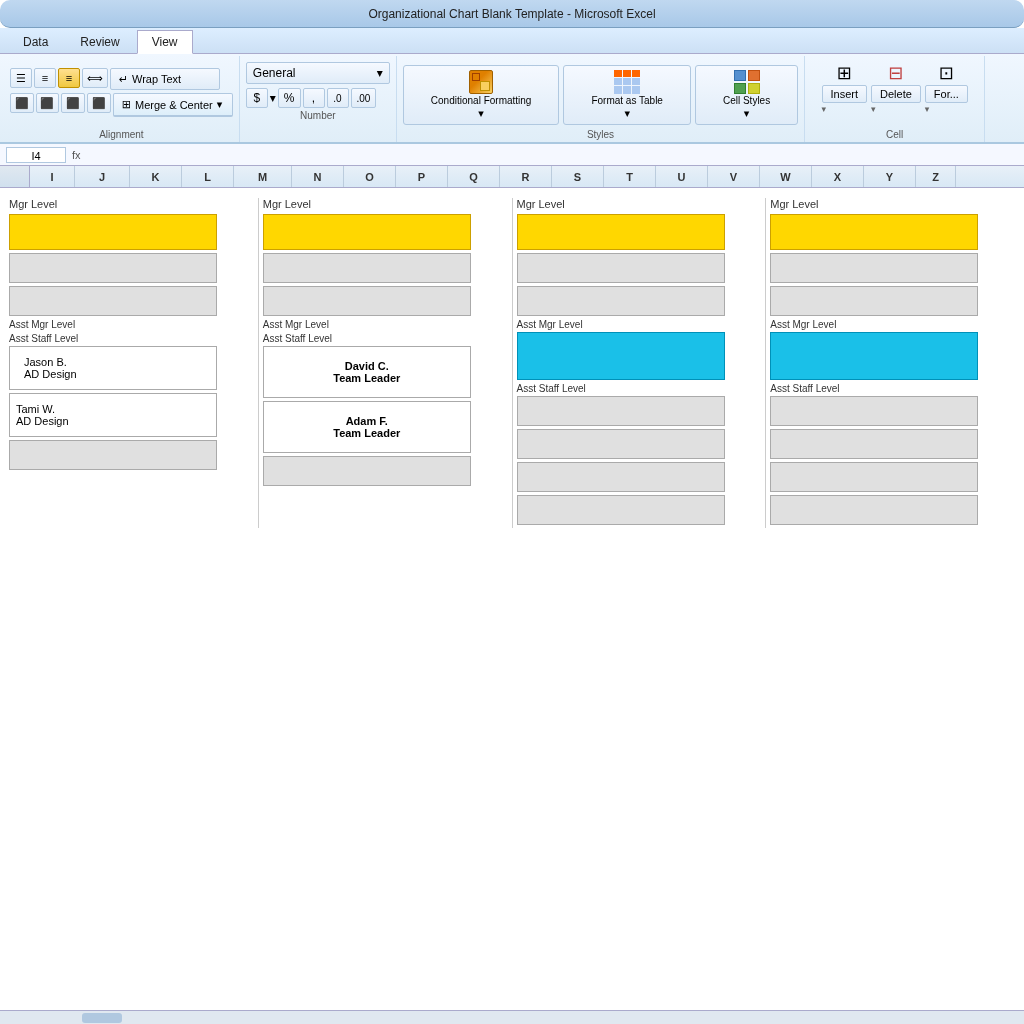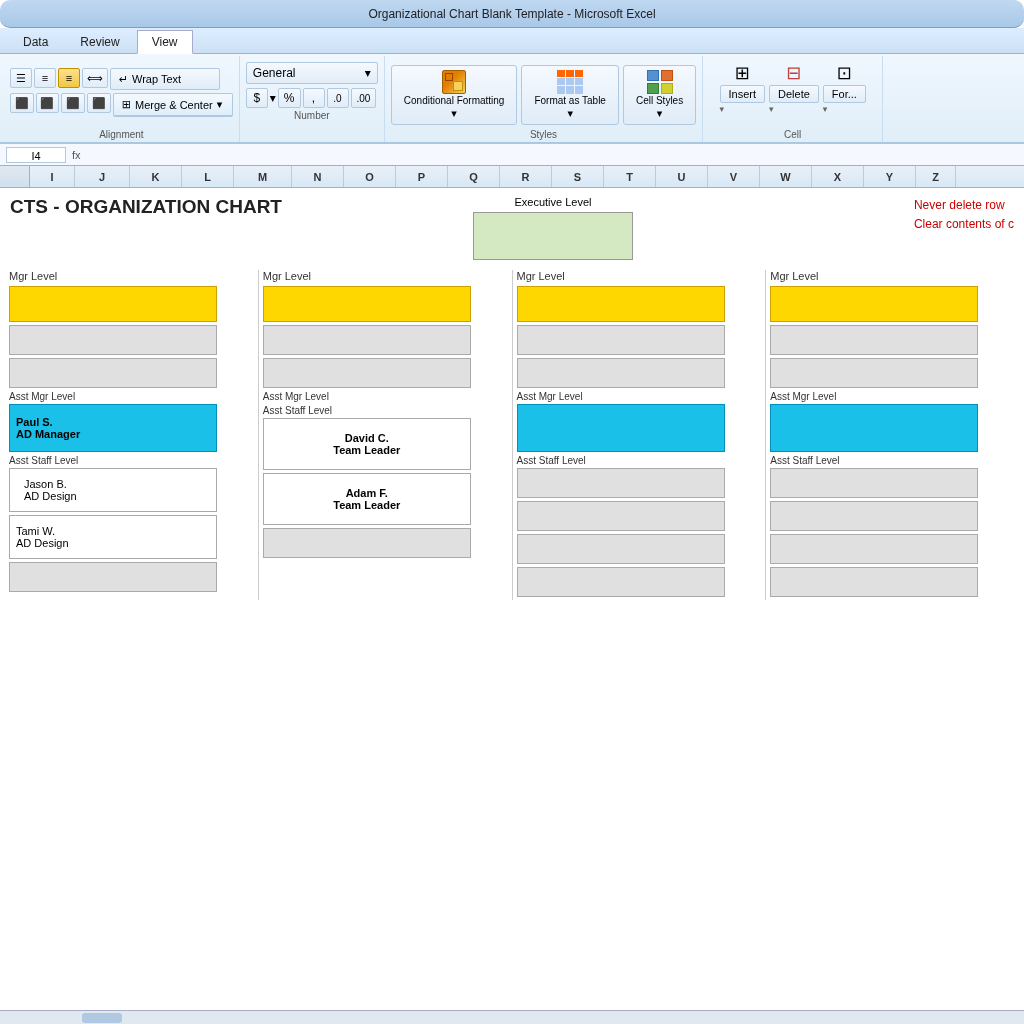--- a/index.html
+++ b/index.html
@@ -120,21 +120,21 @@
 
     
     .number-group { min-width: 130px; }
     .number-dropdown {
       background: linear-gradient(to bottom, #f5f9ff, #e0ecf8);
       border: 1px solid #b0c8e0;
       border-radius: 2px;
       padding: 2px 6px;
       font-size: 12px;
       height: 22px;
-      width: 132px;
+      width: 144px;
       cursor: pointer;
       display: flex;
       align-items: center;
       justify-content: space-between;
     }
     .number-row { display: flex; gap: 2px; align-items: center; margin-top: 2px; }
     .num-btn {
       background: linear-gradient(to bottom, #f5f9ff, #e0ecf8);
       border: 1px solid #b0c8e0;
       border-radius: 2px;
@@ -145,21 +145,21 @@
       min-width: 22px;
       display: flex; align-items: center; justify-content: center;
     }
 
     
     .styles-group { min-width: 280px; }
     .style-btn-large {
       background: linear-gradient(to bottom, #f5f9ff, #e0ecf8);
       border: 1px solid #b0c8e0;
       border-radius: 3px;
-      padding: 4px 12px;
+      padding: 4px 27px;
       cursor: pointer;
       font-size: 11px;
       height: 60px;
       display: flex;
       flex-direction: column;
       align-items: center;
       justify-content: center;
       min-width: 80px;
       gap: 1px;
     }
@@ -497,47 +497,32 @@
   <div class="col-header" style="width:52px;">U</div>
   <div class="col-header" style="width:52px;">V</div>
   <div class="col-header" style="width:52px;">W</div>
   <div class="col-header" style="width:52px;">X</div>
   <div class="col-header" style="width:52px;">Y</div>
   <div class="col-header" style="width:40px;">Z</div>
 </div>
 
 <div class="spreadsheet" style="height:calc(1024px - 28px - 26px - 90px - 22px - 22px - 14px); overflow:hidden;">
   
-  <div style="display:flex;justify-content:space-between;align-items:flex-start;padding:8px 10px 0 10px;">
-    <div style="font-size:19px;font-weight:bold;color:#222;">CTS - ORGANIZATION CHART</div>
-    <div style="margin-right:80px;">
-      <div style="font-size:11px;text-align:center;margin-bottom:4px;">Executive Level</div>
-      <div style="background:#d4e8c2;border:1px solid #999;width:160px;height:48px;"></div>
-    </div>
-    <div style="margin-left:10px;">
-      <div class="red-note">Never delete row</div>
-      <div class="red-note">Clear contents of c</div>
-    </div>
-  </div>
 
   
 
   
   <div style="display:flex;width:100%;margin-top:10px;padding:0 5px;">
 
     <div style="flex:1;padding:0 4px;border-right:1px solid #ccc;">
       <div class="mgr-label">Mgr Level</div>
       <div class="yellow-box"></div>
       <div class="gray-box"></div>
       <div class="gray-box"></div>
       <div class="asst-label">Asst Mgr Level</div>
-      <div style="background:#1ac0e8;border:1px solid #0090b8;height:48px;width:85%;margin-bottom:3px;display:flex;flex-direction:column;align-items:flex-start;justify-content:center;padding:0 6px;">
-        <div style="font-weight:bold;font-size:11px;">Paul S.</div>
-        <div style="font-weight:bold;font-size:11px;">AD Manager</div>
-      </div>
       <div class="asst-staff-label">Asst Staff Level</div>
       <div style="background:#fff;border:1px solid #aaa;height:44px;width:85%;margin-bottom:3px;display:flex;flex-direction:column;align-items:flex-start;justify-content:center;padding:0 14px;">
         <div style="font-size:11px;">Jason B.</div>
         <div style="font-size:11px;">AD Design</div>
       </div>
       <div style="background:#fff;border:1px solid #aaa;height:44px;width:85%;margin-bottom:3px;display:flex;flex-direction:column;align-items:flex-start;justify-content:center;padding:0 6px;">
         <div style="font-size:11px;">Tami W.</div>
         <div style="font-size:11px;">AD Design</div>
       </div>
       <div class="gray-box"></div>

